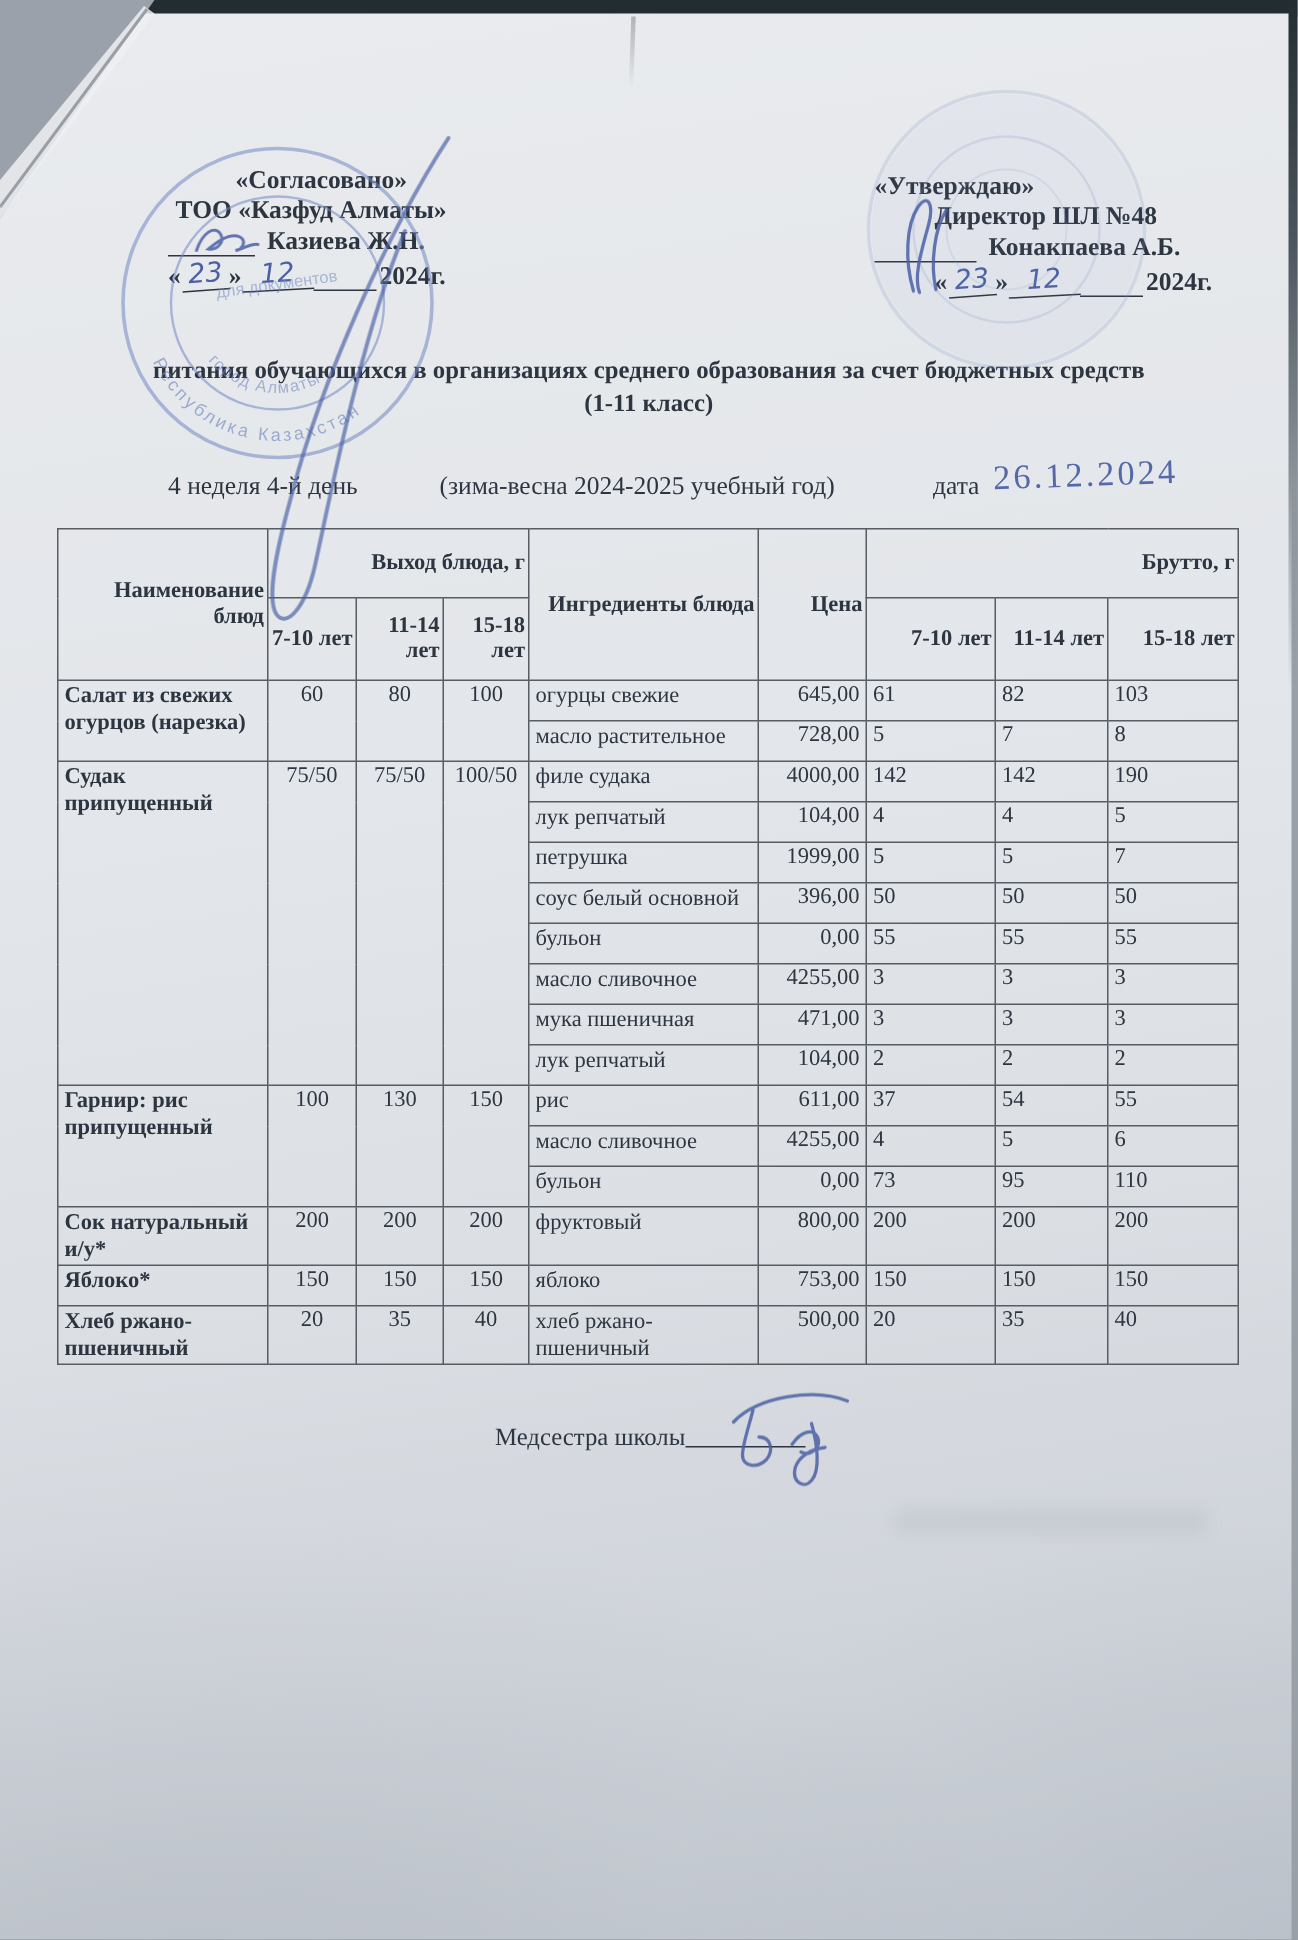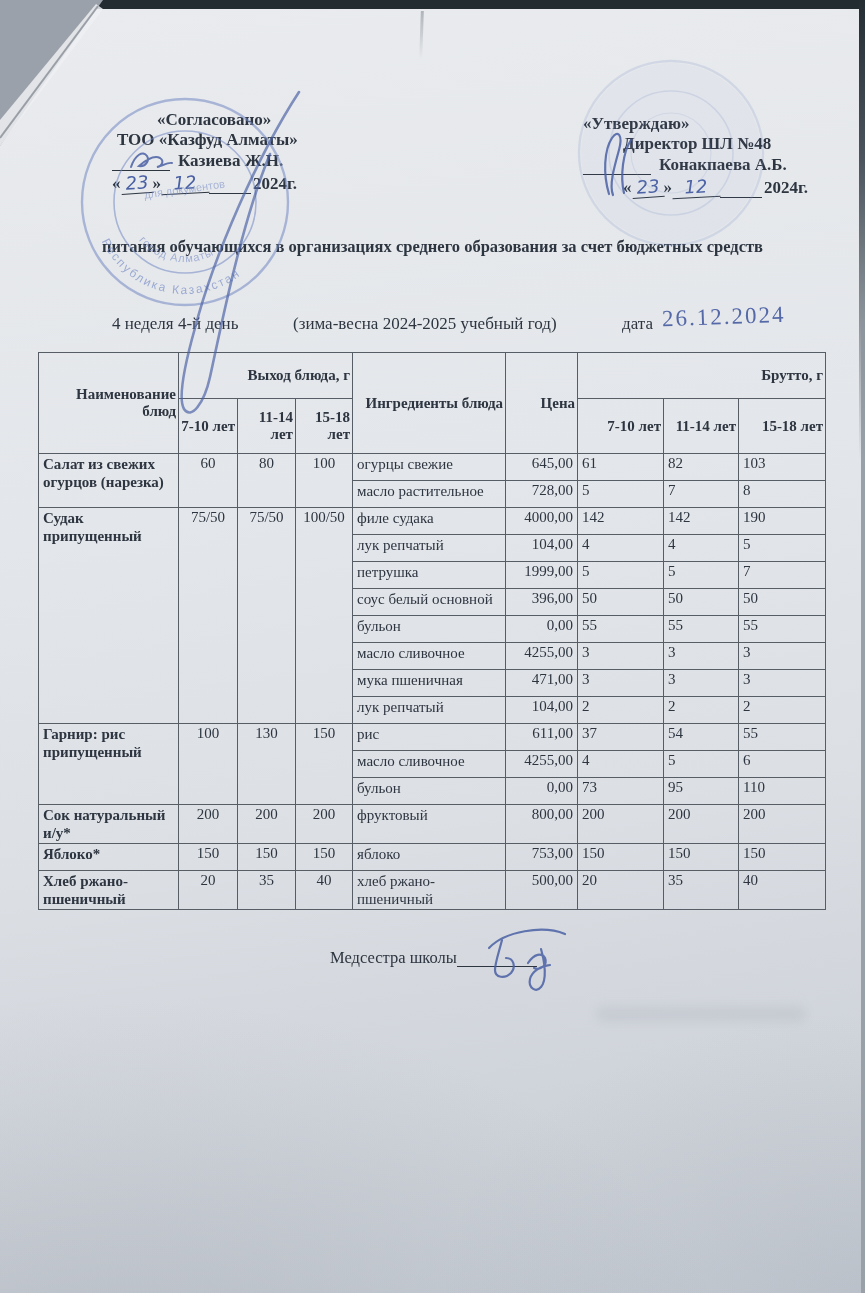--- a/index.html
+++ b/index.html
@@ -73,21 +73,21 @@
   table.menu thead th{font-weight:bold;text-align:right;vertical-align:middle;padding:2px;}
   table.menu thead tr.h1{height:46px;}
   table.menu thead tr.h2{height:55px;}
   table.menu td{height:24px;vertical-align:top;}
   td.name{font-weight:bold;text-align:left;padding-left:6px;line-height:18px;}
   td.out{text-align:center;}
   td.ing{text-align:left;padding-left:6px;line-height:18px;}
   td.price{text-align:right;padding-right:14px;vertical-align:middle;}
   td.brutto{text-align:left;}
 
-  .nurse{position:absolute;left:330px;top:948px;font-size:16.5px;display:flex;align-items:center;}
+  .nurse{position:absolute;left:330px;top:948px;font-size:16.5px;display:flex;align-items:flex-start;}
   .nurse .n-underline{display:inline-block;width:80px;height:16px;border-bottom:1.4px solid #2d3540;}
 </style>
 </head>
 <body>
 
 <div class="photo">
 
   <div class="top-band">
       <div class="notch"></div>
     </div>
@@ -162,20 +162,21 @@
           <span class="hw uline day">23</span>
           <span>»</span>
           <span class="hw uline month">12</span>
           <span class="uline gap"></span>
           <span class="year">2024г.</span>
       </div>
     </div>
 
     <div class="doc-title">
       <div>питания обучающихся в организациях среднего образования за счет бюджетных средств</div>
+      <div>(1-11 класс)</div>
     </div>
 
     <div class="meta">
       <span class="week">4 неделя 4-й день</span>
       <span class="season">(зима-весна 2024-2025 учебный год)</span>
       <span class="date-label">дата</span>
       <span class="hw-date">26.12.2024</span>
     </div>
 
     <table class="menu">

